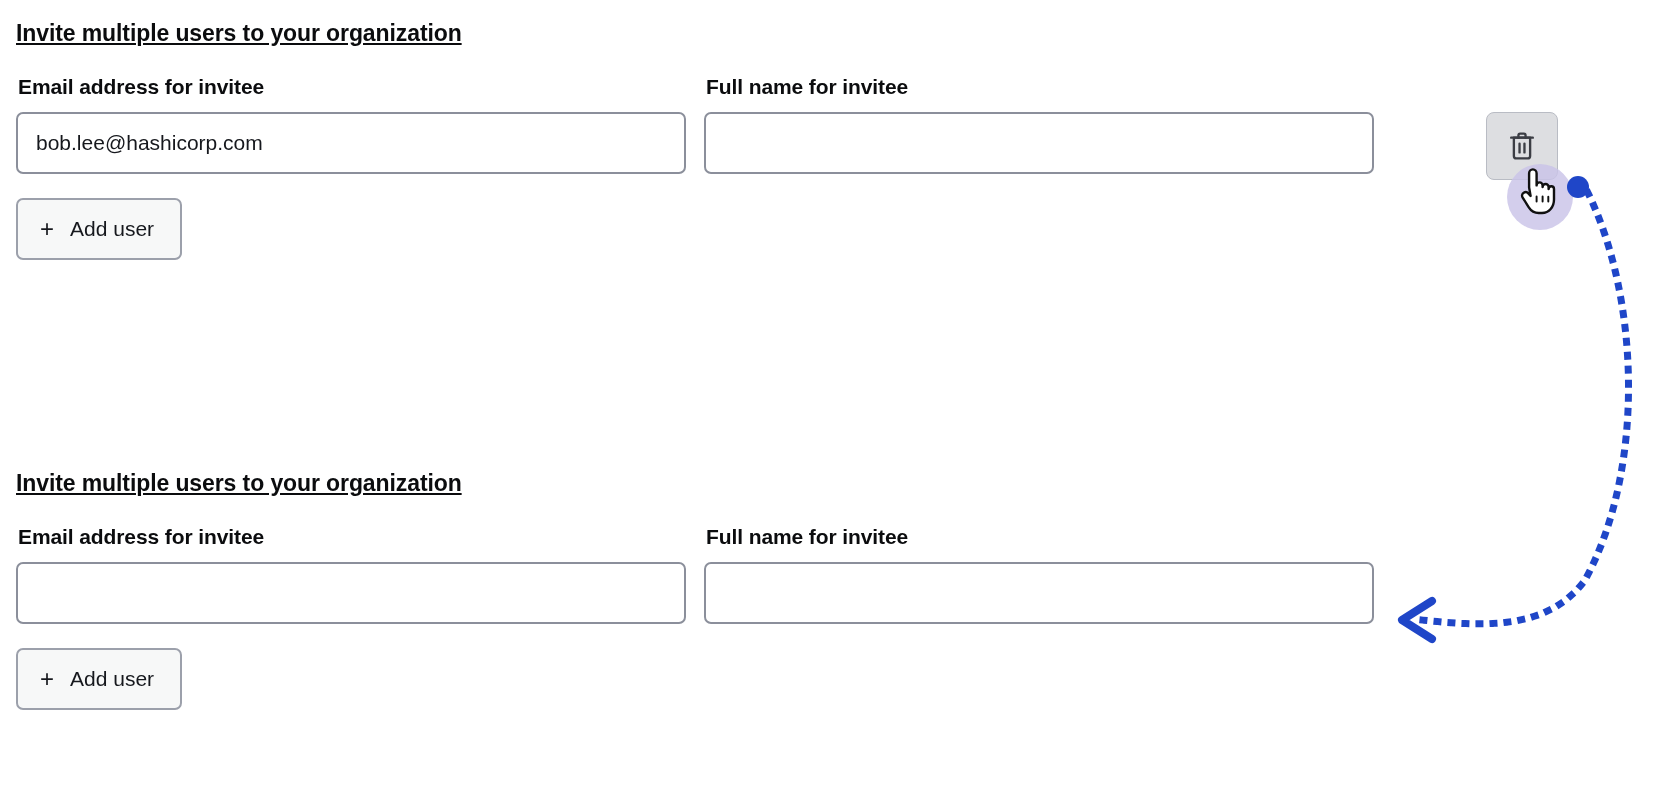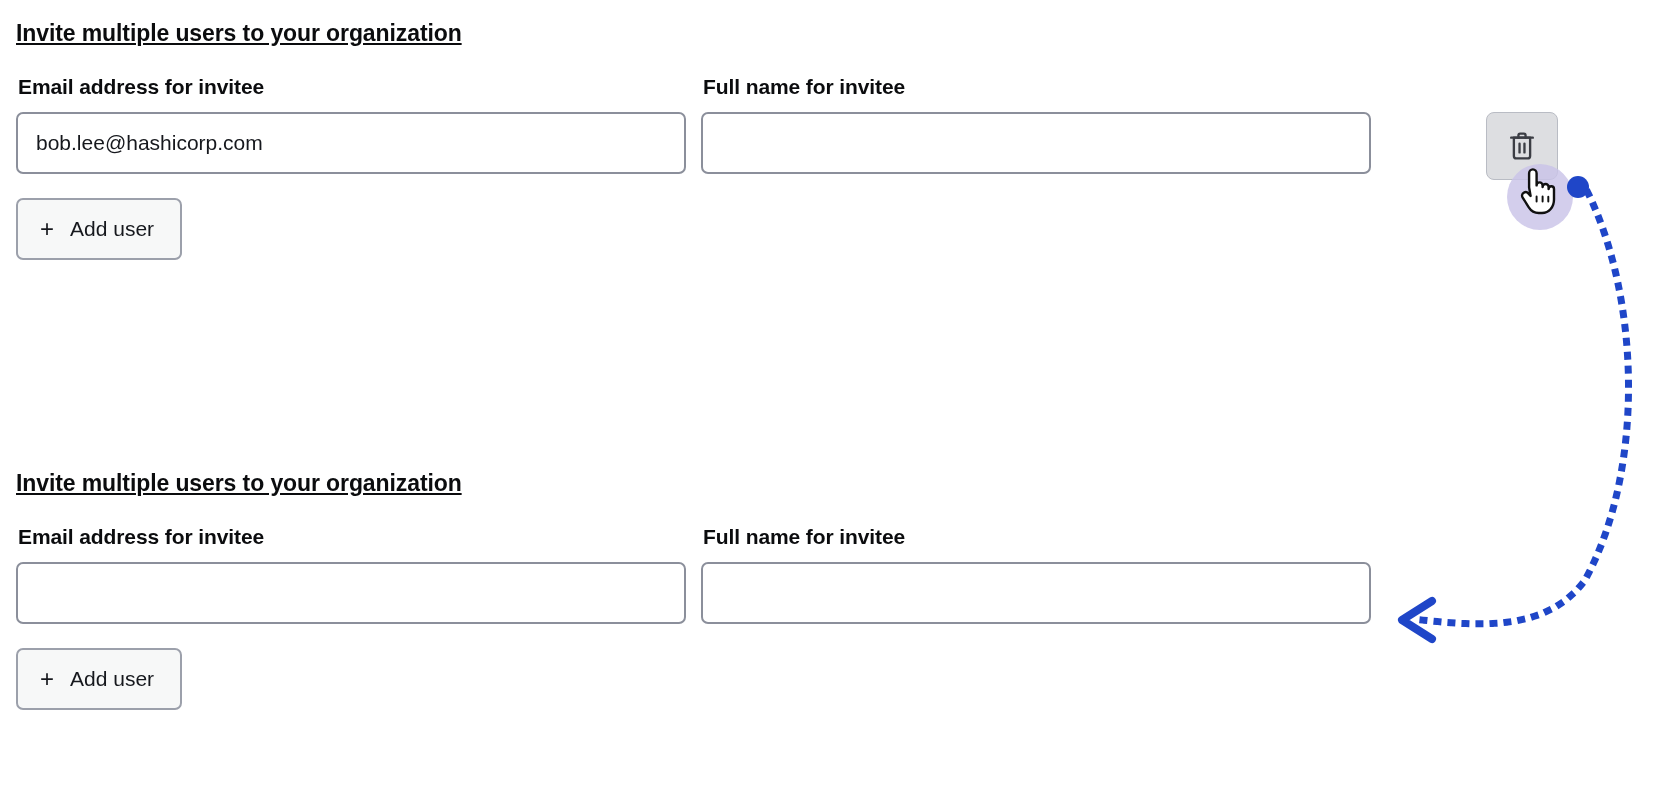--- a/index.html
+++ b/index.html
@@ -40,28 +40,28 @@
     color: #0b0c0e;
     margin: 0 0 26px 0;
     white-space: nowrap;
     text-decoration: underline;
   }
 
   .fields-row {
     position: relative;
     display: flex;
     align-items: flex-end;
-    gap: 12px;
+    gap: 0;
   }
 
   .field {
     position: relative;
   }
   .field.email  { width: 670px; }
-  .field.name   { width: 670px; margin-left: 3px; }
+  .field.name   { width: 670px; margin-left: 18px; }
 
   .field-label {
     display: block;
     font-size: 21px;
     font-weight: 700;
     letter-spacing: -0.1px;
     line-height: 26px;
     color: #0b0c0e;
     margin: 0 0 12px 2px;
     white-space: nowrap;

